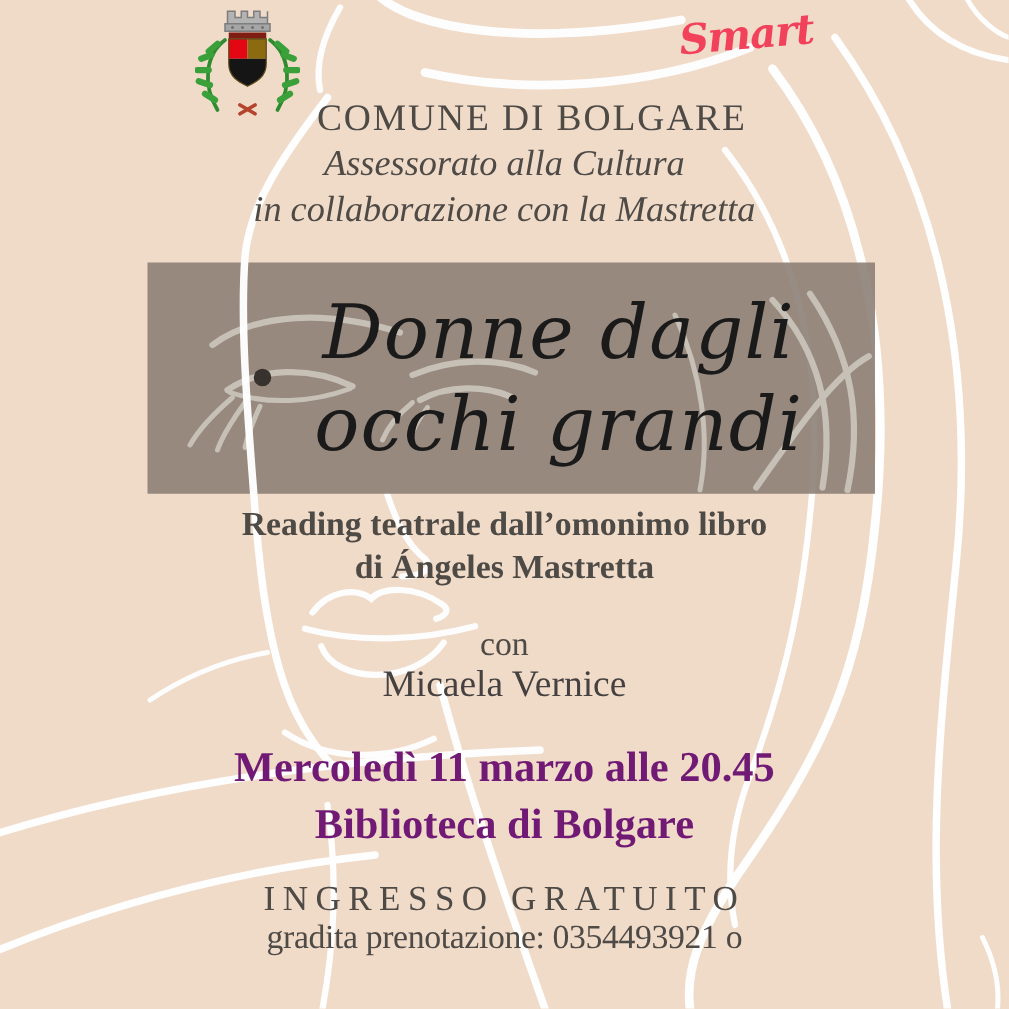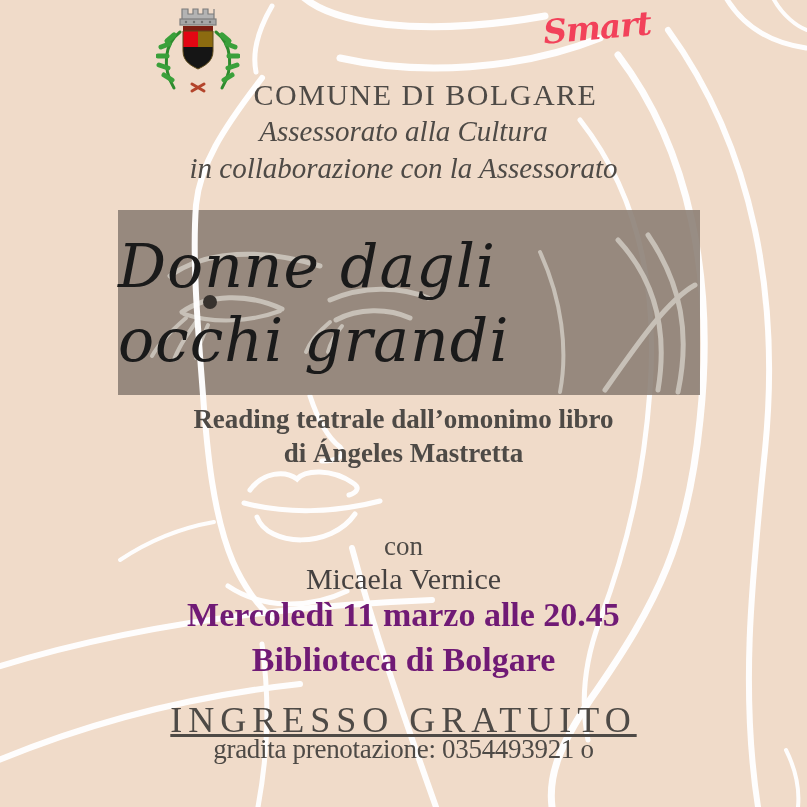--- a/index.html
+++ b/index.html
@@ -8,32 +8,33 @@
     background:#f0dbc9;
     font-family:"Liberation Serif","DejaVu Serif",serif;
   }
   .lineart{position:absolute;inset:0;}
   .txt{position:absolute;left:0;width:807px;text-align:center;color:#4e4a46;}
   .org{top:76px;line-height:37px;}
   .org .l1{font-size:30px;letter-spacing:1.5px;padding-left:44px;}
   .org .l2,.org .l3{font-size:29px;font-style:italic;}
   .band-text{
     position:absolute;left:118px;top:218px;width:582px;height:170px;
-    display:flex;flex-direction:column;justify-content:center;align-items:flex-start;
+    display:flex;flex-direction:column;justify-content:center;align-items:center;
     font-family:"DejaVu Serif","Liberation Serif",serif;
     font-style:italic;font-size:60px;line-height:74px;color:#1a1a1a;
     letter-spacing:1px;
+    padding-left:38px;
   }
   .subtitle{top:402px;font-size:27px;line-height:34px;font-weight:bold;}
-  .performer{top:500px;margin-top:31px;}
+  .performer{top:500px;}
   .performer .intro{font-size:27px;line-height:30px;}
   .performer .name{font-size:30px;font-weight:normal;line-height:36px;color:#454140;}
   .schedule{top:592px;font-size:34px;font-weight:bold;line-height:45px;color:#701a75;}
   .admission{top:704px;}
-  .admission .headline{font-size:36px;letter-spacing:6px;line-height:32px;text-decoration:underline;}
+  .admission .headline{font-size:28px;letter-spacing:6px;line-height:32px;}
   .admission .booking,.admission .email{font-size:27px;line-height:26px;letter-spacing:-0.3px;}
   .smart-logo{
     position:absolute;left:532px;top:8px;width:130px;
     font-family:"DejaVu Serif","Liberation Serif",serif;
     font-style:italic;font-weight:bold;font-size:33px;color:#f2415a;
     transform:rotate(-5deg);text-align:center;letter-spacing:-1px;
   }
   .crest{position:absolute;left:156px;top:2px;}
 </style>
 </head>
@@ -127,21 +128,21 @@
       <rect x="27" y="45" width="30" height="24" fill="#151515"></rect>
     </g>
     <path d="M27,29 H57 V49 C57,60 48,64 42,67 C36,64 27,60 27,49 Z" fill="none" stroke="#5c4a1a" stroke-width="1"></path>
   </svg>
 
   <div class="smart-logo">Smart</div>
 
   <div class="txt org">
     <div class="l1">COMUNE DI BOLGARE</div>
     <div class="l2">Assessorato alla Cultura</div>
-    <div class="l3">in collaborazione con la Assessorato</div>
+    <div class="l3">in collaborazione con la Mastretta</div>
   </div>
 
   <div class="band-text">
     <div>Donne dagli</div>
     <div>occhi grandi</div>
   </div>
 
   <div class="txt subtitle">
     <div>Reading teatrale dall’omonimo libro</div>
     <div>di Ángeles Mastretta</div>

